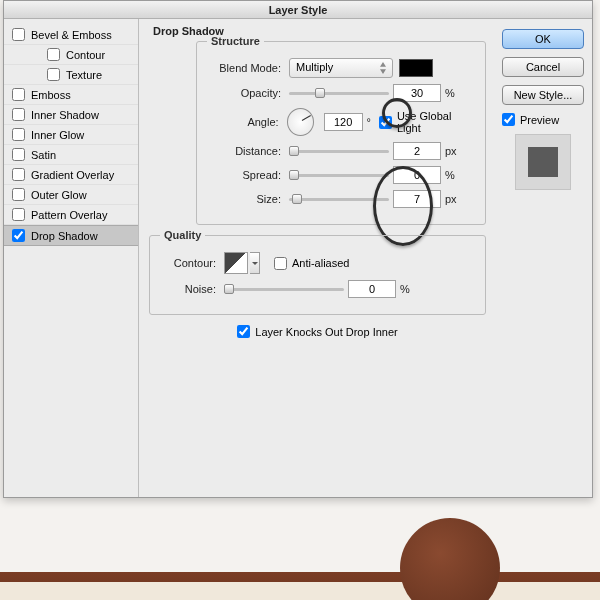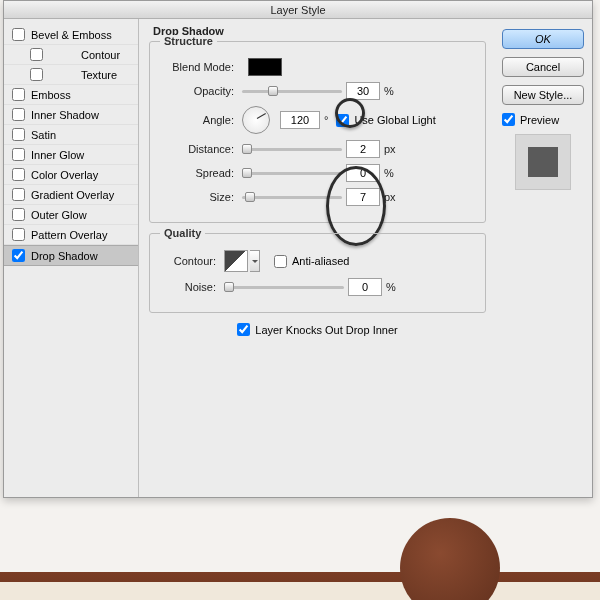--- a/index.html
+++ b/index.html
@@ -1,53 +1,53 @@
 <!DOCTYPE html>
 <html><head>
 <meta charset="utf-8">
 <style>
 * { box-sizing: border-box; margin: 0; padding: 0; font-family: "Lucida Grande", Arial, sans-serif; font-size: 11px; }
 body { background: #f4f2ef; width: 600px; height: 600px; overflow: hidden; position: relative; }
 .dialog { position: absolute; left: 3px; top: 0; width: 590px; height: 498px; background: #ececec; border: 1px solid #9a9a9a; box-shadow: 0 3px 8px rgba(0,0,0,.2); }
-.titlebar { height: 18px; background: linear-gradient(#f2f2f2,#d6d6d6); border-bottom: 1px solid #b0b0b0; text-align: center; line-height: 18px; font-size: 11px; color: #222; }
+.titlebar { height: 18px; background: linear-gradient(#f2f2f2,#d6d6d6); border-bottom: 1px solid #b0b0b0; text-align: center; line-height: 18px; font-size: 11px; color: #222; font-weight: bold; }
 .content { display: flex; height: calc(100% - 18px); }
 .leftcol { width: 135px; border-right: 1px solid #bdbdbd; padding: 6px 0 0 0; }
 .styles-hdr { padding: 4px 8px; color: #222; }
 .blend-default { padding: 3px 8px 6px; color: #333; border-bottom: 1px solid #d4d4d4; }
 .stylelist { }
 .style-item { display: flex; align-items: center; padding: 3px 8px; border-bottom: 1px solid #e0e0e0; cursor: pointer; }
-.style-item.indent { padding-left: 26px; gap: 32px; }
+.style-item.indent { padding-left: 43px; }
 .style-item input[type=checkbox] { margin-right: 6px; }
 .style-item.active { background: #c7c7c7; border-top: 1px solid #aaa; border-bottom: 1px solid #aaa; }
 .midcol { flex: 1; padding: 8px 8px 8px 10px; position: relative; }
 .fieldset { border: 1px solid #bcbcbc; border-radius: 3px; padding: 10px 10px 10px 10px; margin-bottom: 10px; position: relative; }
 .legend { position: absolute; top: -7px; left: 10px; background: #ececec; padding: 0 4px; font-weight: bold; color: #333; }
-.inner-fs { margin-top: 4px; }
+.inner-fs { margin-top: 4px; margin-left: 47px; }
 .row { display: flex; align-items: center; margin: 6px 0; }
 .lbl { width: 74px; text-align: right; margin-right: 8px; color: #222; }
 .select { height: 20px; border: 1px solid #a6a6a6; border-radius: 3px; background: linear-gradient(#fdfdfd,#e5e5e5); padding: 2px 18px 2px 6px; position: relative; cursor: pointer; }
 .select::after { content: ""; position: absolute; right: 6px; top: 3px; width: 6px; height: 12px; background: linear-gradient(#444,#444); clip-path: polygon(0 40%, 100% 40%, 50% 0, 0 40%, 0 60%, 50% 100%, 100% 60%, 0 60%); opacity:.6; }
 .swatch { width: 34px; height: 18px; background: #000; border: 1px solid #555; margin-left: 6px; }
 .slider { width: 100px; height: 14px; position: relative; }
 .slider .track { position: absolute; top: 6px; left: 0; right: 0; height: 3px; background: #bfbfbf; border-radius: 2px; }
 .slider .thumb { position: absolute; top: 2px; width: 10px; height: 10px; background: linear-gradient(#fff,#c8c8c8); border: 1px solid #8a8a8a; border-radius: 2px; }
-.numbox { width: 34px; height: 18px; border: 1px solid #a0a0a0; background: #fff; text-align: center; line-height: 16px; margin: 0 4px; }
+.numbox { width: 48px; height: 18px; border: 1px solid #a0a0a0; background: #fff; text-align: center; line-height: 16px; margin: 0 4px; }
 .unit { color: #222; }
 .angle-dial { width: 28px; height: 28px; border: 1px solid #8f8f8f; border-radius: 50%; background: radial-gradient(#fff,#e4e4e4); position: relative; margin-right: 6px; }
 .angle-dial::after { content:""; position:absolute; width:10px; height:1px; background:#333; left:14px; top:11px; transform-origin:left center; transform:rotate(-30deg); }
 .chk { display: flex; align-items: center; cursor: pointer; }
 .chk input { margin-right: 5px; }
 .contour-box { width: 24px; height: 22px; border: 1px solid #9c9c9c; background: linear-gradient(135deg,#444 0%, #444 48%, #ffffff 50%, #ffffff 100%); margin-right: 2px; }
 .contour-dd { width: 10px; height: 22px; border: 1px solid #9c9c9c; border-left: none; background: linear-gradient(#fff,#ddd); position: relative; }
 .contour-dd::after { content:""; position:absolute; left:2px; top:9px; border:3px solid transparent; border-top-color:#555; }
 .btn { height: 20px; padding: 0 10px; border: 1px solid #9a9a9a; border-radius: 4px; background: linear-gradient(#fdfdfd,#e3e3e3); cursor: pointer; line-height: 18px; text-align: center; }
 .bottom-btns { display: flex; gap: 10px; justify-content: center; margin-top: 8px; }
 .rightcol { width: 98px; padding: 10px 8px; }
 .rbtn { display: block; width: 100%; margin-bottom: 8px; height: 20px; border: 1px solid #888; border-radius: 4px; background: linear-gradient(#fbfbfb,#dedede); cursor: pointer; text-align: center; line-height: 18px; }
-.rbtn.ok { background: linear-gradient(#cfe8ff,#9dc8f4); border-color: #4b7fbf; font-style: italic; }
+.rbtn.ok { background: linear-gradient(#cfe8ff,#9dc8f4); border-color: #4b7fbf; }
 .preview-chk { display: flex; align-items: center; margin: 4px 0 8px; }
 .preview-chk input { margin-right: 5px; }
 .preview-box { width: 56px; height: 56px; margin: 0 auto; background: #d8d8d8; border: 1px solid #c4c4c4; display: flex; align-items: center; justify-content: center; }
 .preview-box .sq { width: 30px; height: 30px; background: #5a5a5a; }
 .circle-mark { position: absolute; border: 3px solid #2d2d2d; border-radius: 50%; pointer-events: none; box-shadow: 0 2px 3px rgba(0,0,0,.3); }
 .c1 { width: 30px; height: 30px; }
 .c2 { width: 60px; height: 80px; }
 .bg-brown { position: absolute; bottom: 0; left: 0; right: 0; height: 28px; background: linear-gradient(#7a3c24, #6b3620); }
 .bg-cream { position: absolute; bottom: 0; left: 0; right: 0; height: 18px; background: #f0e8db; }
 .brown-circle { position: absolute; width: 100px; height: 100px; border-radius: 50%; background: radial-gradient(circle at 40% 35%, #8a4a30, #5f2f1c); left: 400px; bottom: -18px; }
@@ -80,29 +80,25 @@
           <div class="style-item">
             <input type="checkbox" style="">
             <span>Emboss</span>
           </div>
           <div class="style-item">
             <input type="checkbox" style="">
             <span>Inner Shadow</span>
           </div>
           <div class="style-item">
             <input type="checkbox" style="">
+            <span>Inner Glow</span>
+          </div>
+          <div class="style-item">
+            <input type="checkbox" style="">
             <span>Satin</span>
-          </div>
-          <div class="style-item">
-            <input type="checkbox" style="">
-            <span>Inner Glow</span>
-          </div>
-          <div class="style-item">
-            <input type="checkbox" style="">
-            <span>Color Overlay</span>
           </div>
           <div class="style-item">
             <input type="checkbox" style="">
             <span>Gradient Overlay</span>
           </div>
           <div class="style-item">
             <input type="checkbox" style="">
             <span>Outer Glow</span>
           </div>
           <div class="style-item">
@@ -117,20 +113,21 @@
     </div>
 
     <div class="midcol">
       <div style="font-weight:bold; color:#222; margin: -2px 0 2px 4px;">Drop Shadow</div>
 
       <div class="fieldset inner-fs">
         <div class="legend">Structure</div>
 
         <div class="row">
           <div class="lbl">Blend Mode:</div>
+          <div class="select" style="width:104px"><span>Multiply</span></div>
           <div class="swatch"></div>
         </div>
 
         <div class="row">
           <div class="lbl">Opacity:</div>
           <div class="slider" style="width:100px">
               <div class="track"></div>
               <div class="thumb" style="left:26px"></div>
             </div>
           <div class="numbox">30</div>

